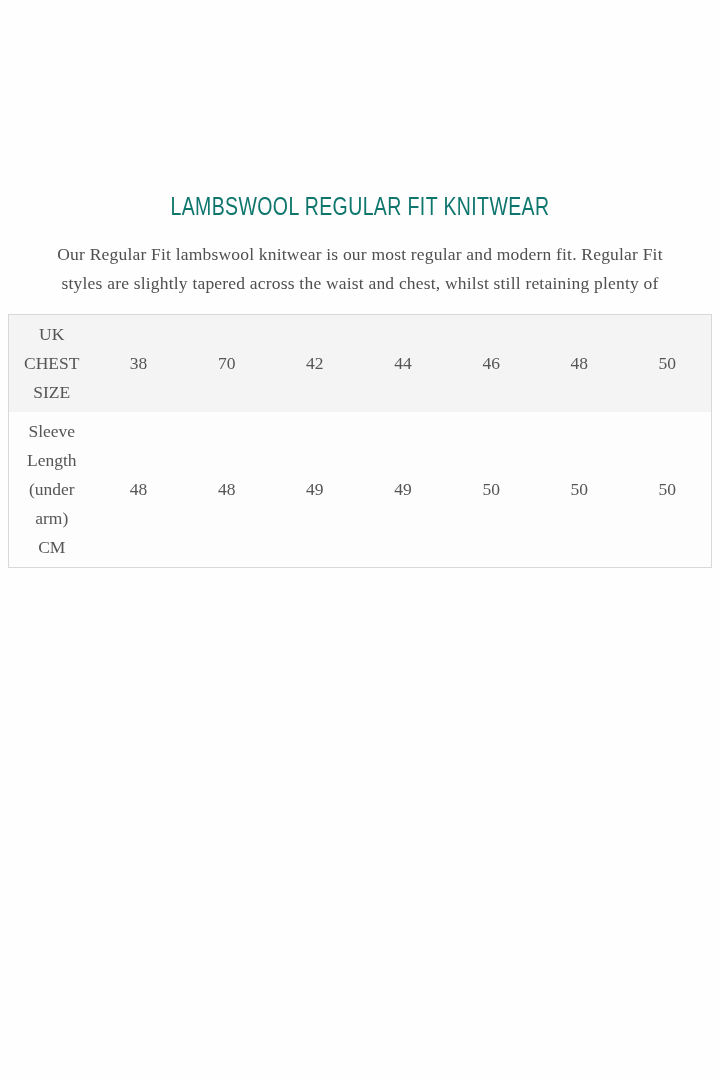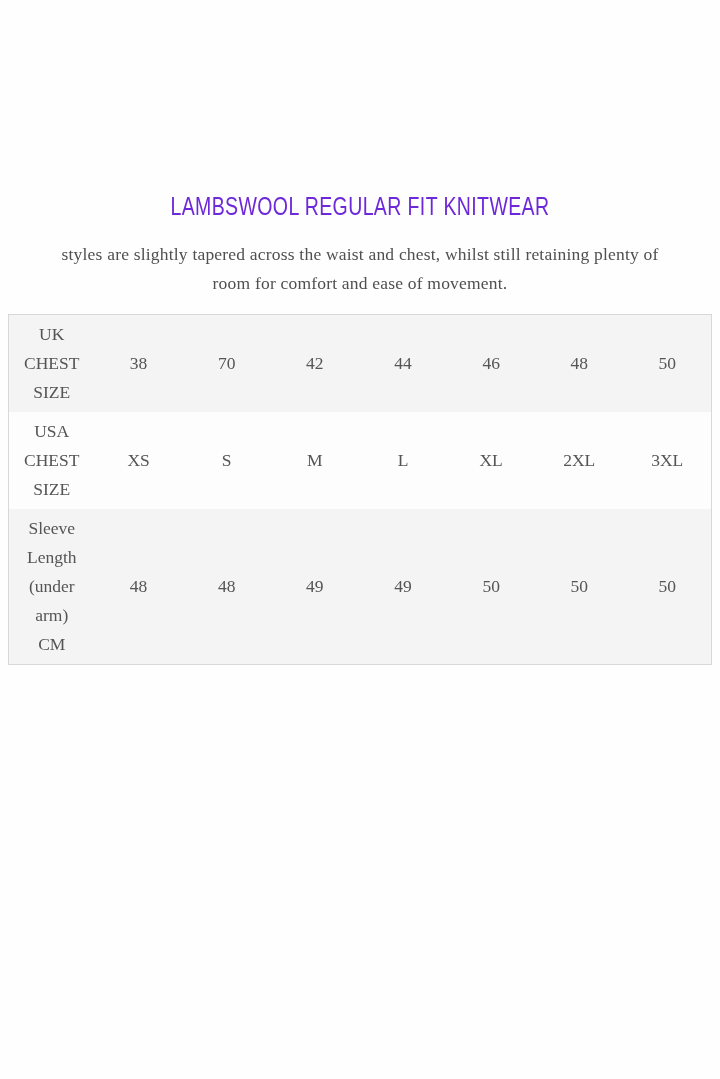--- a/index.html
+++ b/index.html
@@ -12,21 +12,21 @@
   }
   .page { padding-top: 191px; }
 
   .title {
     margin: 0 0 19px 0;
     text-align: center;
     font-family: "Liberation Sans", sans-serif;
     font-weight: 400;
     font-size: 25px;
     line-height: 30px;
-    color: #6d28d9;
+    color: #0f766e;
     letter-spacing: 0.5px;
   }
   .title .squeeze {
     display: inline-block;
     transform: scaleX(0.78);
     transform-origin: 50% 50%;
     white-space: nowrap;
   }
 
   .description {
@@ -63,22 +63,22 @@
 </head>
 <body>
 
 <div class="page">
 
   <h1 class="title">
     <span class="squeeze">LAMBSWOOL REGULAR FIT KNITWEAR</span>
   </h1>
 
   <div class="description">
+      <div>Our Regular Fit lambswool knitwear is our most regular and modern fit. Regular Fit</div>
       <div>styles are slightly tapered across the waist and chest, whilst still retaining plenty of</div>
-      <div>room for comfort and ease of movement.</div>
     </div>
 
   <table class="size-table">
     <colgroup>
       <col class="head-col">
         <col>
         <col>
         <col>
         <col>
         <col>
@@ -95,34 +95,20 @@
         <td>38</td>
         <td>70</td>
         <td>42</td>
         <td>44</td>
         <td>46</td>
         <td>48</td>
         <td>50</td>
       </tr>
       <tr>
         <th>
-            <div>USA</div>
-            <div>CHEST</div>
-            <div>SIZE</div>
-          </th>
-        <td>XS</td>
-        <td>S</td>
-        <td>M</td>
-        <td>L</td>
-        <td>XL</td>
-        <td>2XL</td>
-        <td>3XL</td>
-      </tr>
-      <tr>
-        <th>
             <div>Sleeve</div>
             <div>Length</div>
             <div>(under</div>
             <div>arm)</div>
             <div>CM</div>
           </th>
         <td>48</td>
         <td>48</td>
         <td>49</td>
         <td>49</td>

